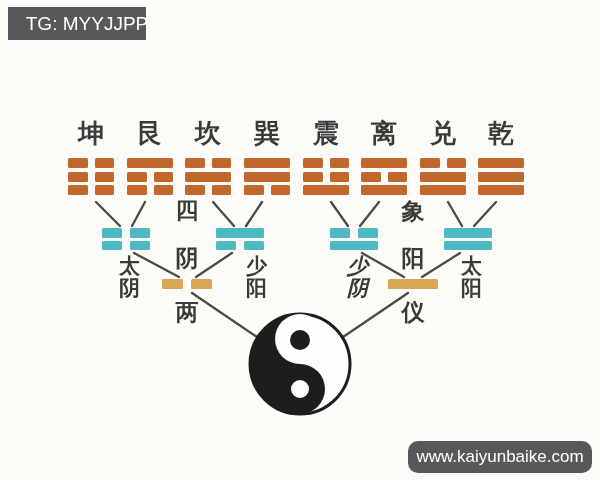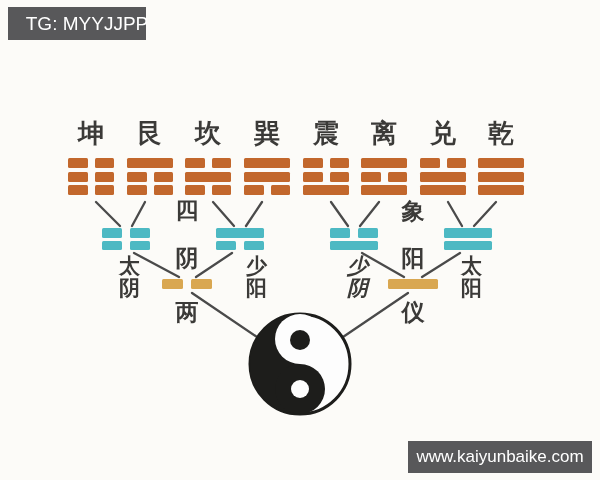--- a/index.html
+++ b/index.html
@@ -8,21 +8,21 @@
     background:var(--c-bg,#fcfbf8);
     font-family:"Liberation Sans","DejaVu Sans",sans-serif;
     color:var(--c-text,#3b3a38);
   }
   .badge{
     position:absolute;display:flex;align-items:center;justify-content:center;
     background:var(--c-badge,#58585a);color:var(--c-badge-text,#fff);
     white-space:nowrap;
   }
   #badge-top{left:8px;top:7px;width:118px;height:33px;font-size:19px;padding-left:20px;}
-  #badge-bottom{left:408px;top:441px;width:184px;height:32px;font-size:17px;}
+  #badge-bottom{left:408px;top:441px;width:184px;height:32px;font-size:17px;border-radius:10px;}
   #title{
     position:absolute;left:254px;top:68px;font-size:27px;font-weight:bold;
     letter-spacing:33px;white-space:nowrap;line-height:28px;
   }
   .tri-name{
     position:absolute;top:119px;width:40px;text-align:center;
     font-size:26px;font-weight:bold;line-height:28px;
   }
   .bar-block{position:absolute;}
   .bar-row{display:flex;justify-content:space-between;}

